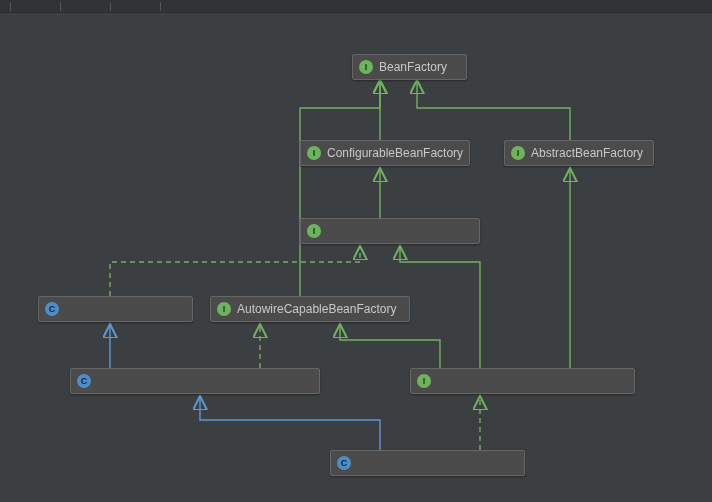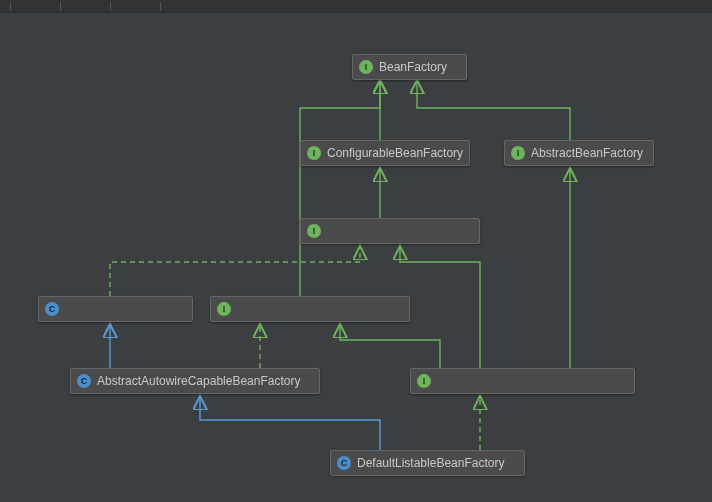--- a/index.html
+++ b/index.html
@@ -132,29 +132,28 @@
   <div class="node" style="left:300px; top:218px; width:180px;">
     <span class="badge interface">I</span>
   </div>
 
   <div class="node" style="left:38px; top:296px; width:155px;">
     <span class="badge class">C</span>
   </div>
 
   <div class="node" style="left:210px; top:296px; width:200px;">
     <span class="badge interface">I</span>
+    <span>AutowireCapableBeanFactory</span>
   </div>
 
   <div class="node" style="left:70px; top:368px; width:250px;">
     <span class="badge class">C</span>
-    <span>AbstractAutowireCapableBeanFactory</span>
   </div>
 
   <div class="node" style="left:410px; top:368px; width:225px;">
     <span class="badge interface">I</span>
   </div>
 
   <div class="node" style="left:330px; top:450px; width:195px;">
     <span class="badge class">C</span>
-    <span>DefaultListableBeanFactory</span>
   </div>
 
 </div>
 
 </body></html>

